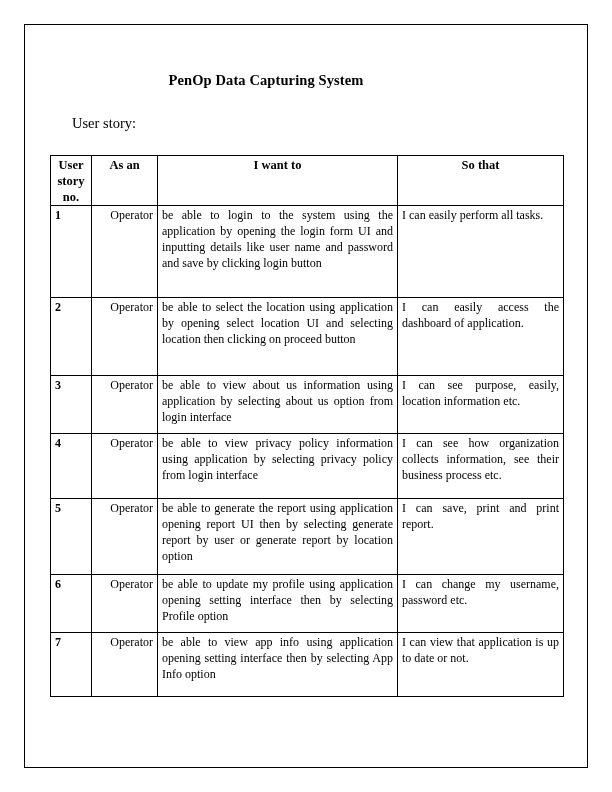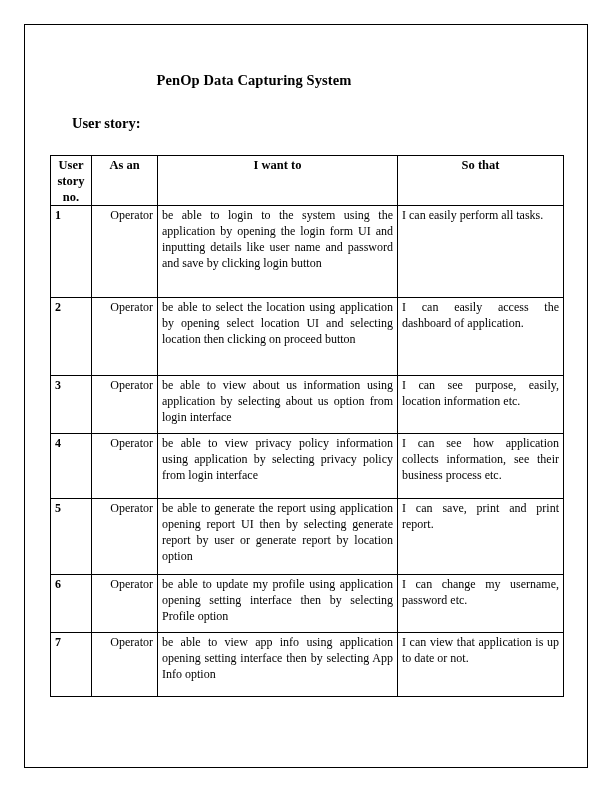--- a/index.html
+++ b/index.html
@@ -1,22 +1,22 @@
 <!DOCTYPE html>
 <html><head>
 <meta charset="utf-8">
 <style>
   html, body { margin:0; padding:0; background:#ffffff; }
   body { width:612px; height:792px; position:relative; overflow:hidden;
          font-family:"Liberation Serif","DejaVu Serif",serif; color:#000; }
   .page-border { position:absolute; left:24px; top:24px; width:564px; height:744px;
                  border:1px solid #000; box-sizing:border-box; }
-  .title { position:absolute; left:0; width:508px; top:72px; text-align:center;
+  .title { position:absolute; left:12px; width:508px; top:72px; text-align:center;
            font-weight:bold; font-size:14.5px; letter-spacing:0.1px; }
-  .subtitle { position:absolute; left:72px; top:115px; font-weight:bold; font-size:14.5px; }
+  .subtitle { position:absolute; left:72px; top:115px; font-weight:normal; font-size:14.5px; }
   table.stories { position:absolute; left:50px; top:155px; width:513px;
                   border-collapse:collapse; table-layout:fixed; }
   table.stories td, table.stories th { border:1px solid #000; vertical-align:top;
                   padding:1px 4px 0 4px; font-size:12px; line-height:16px; }
   table.stories th { font-weight:bold; text-align:center; font-size:12.5px; }
   col.c1 { width:41px; } col.c2 { width:66px; } col.c3 { width:240px; } col.c4 { width:166px; }
   td.num { font-weight:bold; text-align:left; padding-left:4px; }
   td.role { text-align:right; }
   td.want, td.so { text-align:justify; }
   .hdr-num { line-height:15px; }
@@ -60,21 +60,21 @@
     <tr style="height:58px;">
       <td class="num">3</td>
       <td class="role">Operator</td>
       <td class="want">be able to view about us information using application by selecting about us option from login interface</td>
       <td class="so">I can see purpose, easily, location information etc.</td>
     </tr>
     <tr style="height:65px;">
       <td class="num">4</td>
       <td class="role">Operator</td>
       <td class="want">be able to view privacy policy information using application by selecting privacy policy from login interface</td>
-      <td class="so">I can see how application collects information, see their business process etc.</td>
+      <td class="so">I can see how organization collects information, see their business process etc.</td>
     </tr>
     <tr style="height:76px;">
       <td class="num">5</td>
       <td class="role">Operator</td>
       <td class="want">be able to generate the report using application opening report UI then by selecting generate report by user or generate report by location option</td>
       <td class="so">I can save, print and print report.</td>
     </tr>
     <tr style="height:58px;">
       <td class="num">6</td>
       <td class="role">Operator</td>

